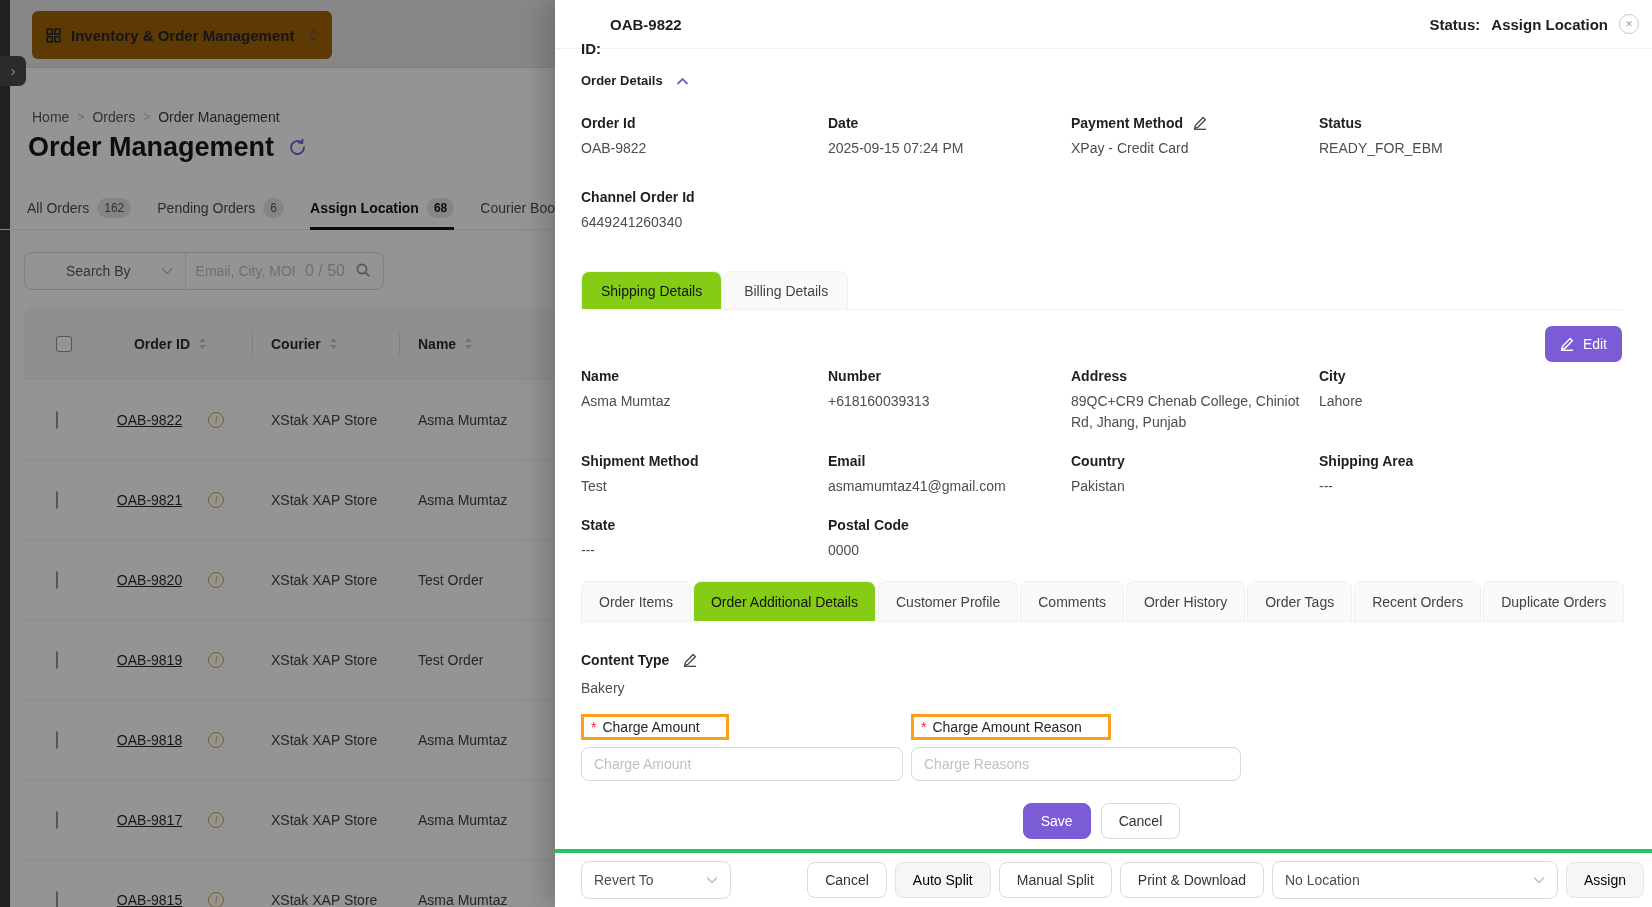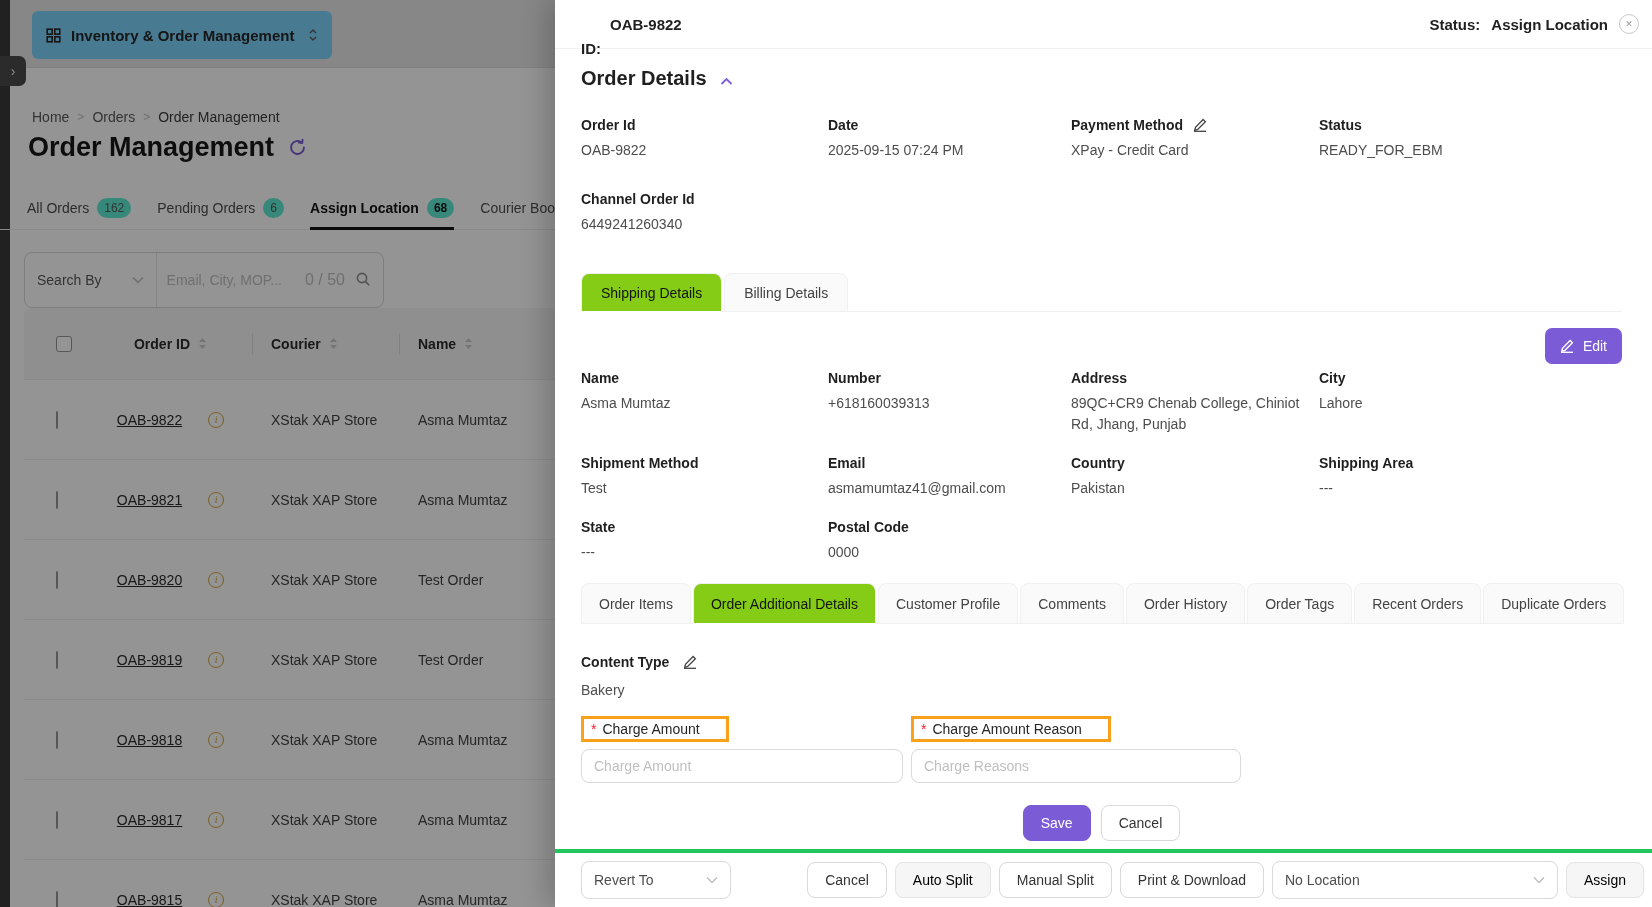--- a/index.html
+++ b/index.html
@@ -2,40 +2,40 @@
 <html style="--accent: #7b5cd6; --highlight: #f9a11a; --info: #d0a43c;"><head>
 <meta charset="utf-8">
 <style>
   * { box-sizing: border-box; margin: 0; padding: 0; }
   html, body { width: 1652px; height: 907px; }
   body { font-family: "Liberation Sans", sans-serif; position: relative; overflow: hidden; background: #fff; }
 
   
   .page { position: absolute; inset: 0; background: #fff; }
   .topbar { position: absolute; top: 0; left: 0; right: 0; height: 68px; background: #e9e9e9; border-bottom: 1px solid #dcdcdc; }
-  .app-btn { position: absolute; left: 32px; top: 11px; height: 48px; background: #7dd3fc; border: none; border-radius: 6px; display: flex; align-items: center; gap: 10px; padding: 0 14px; font-size: 15px; font-weight: 700; color: #262626; font-family: inherit; cursor: pointer; }
+  .app-btn { position: absolute; left: 32px; top: 11px; height: 48px; background: #a16207; border: none; border-radius: 6px; display: flex; align-items: center; gap: 10px; padding: 0 14px; font-size: 15px; font-weight: 700; color: #262626; font-family: inherit; cursor: pointer; }
   .sidestrip { position: absolute; left: 0; top: 0; bottom: 0; width: 10px; background: #3a3a3a; }
   .handle { position: absolute; left: 0; top: 56px; width: 26px; height: 30px; background: #4a4a4a; color: #f0f0f0; border-radius: 0 7px 7px 0; display: flex; align-items: center; justify-content: center; font-size: 14px; cursor: pointer; }
   .breadcrumb { position: absolute; left: 32px; top: 109px; font-size: 14px; color: #595959; display: flex; align-items: center; }
   .crumb-wrap { display: flex; align-items: center; }
   .crumb-wrap .sep { color: #bfbfbf; font-size: 12px; margin: 0 8px; }
   .crumb-wrap:last-child .sep { display: none; }
   .crumb-wrap:last-child .crumb { color: #3b3b3b; }
   .title-row { position: absolute; left: 28px; top: 132px; display: flex; align-items: center; gap: 14px; }
   .page-title { font-size: 27px; font-weight: 700; color: #171717; }
   .refresh-wrap { margin-top: 3px; cursor: pointer; }
 
   .tabs { position: absolute; left: 0; right: 0; top: 198px; padding-left: 27px; display: flex; gap: 26px; border-bottom: 1px solid #ececec; }
   .tab { display: flex; align-items: center; gap: 8px; padding-bottom: 11px; font-size: 14px; color: #4d4d4d; position: relative; cursor: pointer; white-space: nowrap; }
-  .tab .badge { background: #5eead4; border-radius: 10px; height: 20px; min-width: 20px; padding: 0 7px; font-size: 12px; color: #595959; display: flex; align-items: center; justify-content: center; }
+  .tab .badge { background: #e5e5e5; border-radius: 10px; height: 20px; min-width: 20px; padding: 0 7px; font-size: 12px; color: #595959; display: flex; align-items: center; justify-content: center; }
   .tab.active { font-weight: 700; color: #141414; }
   .tab.active::after { content: ""; position: absolute; left: 0; right: 0; bottom: -1px; height: 3px; background: #141414; }
   .tab.active .badge { font-weight: 700; color: #141414; }
 
-  .searchbar { position: absolute; left: 24px; top: 252px; width: 360px; height: 56px; border: 1px solid #d9d9d9; border-radius: 8px; background: #fff; display: flex; align-items: center; }
+  .searchbar { position: absolute; left: 24px; top: 252px; width: 360px; height: 38px; border: 1px solid #d9d9d9; border-radius: 8px; background: #fff; display: flex; align-items: center; padding-left: 29px; }
   .search-by { display: flex; align-items: center; gap: 30px; padding: 0 12px; font-size: 14px; color: #595959; cursor: pointer; }
   .sb-divider { width: 1px; align-self: stretch; background: #e3e3e3; }
   .search-input { border: none; outline: none; flex: 1; min-width: 0; padding: 0 10px; font-size: 14px; color: #333; background: transparent; font-family: inherit; }
   .search-input::placeholder { color: #bfbfbf; }
   .counter { font-size: 16px; color: #bfbfbf; white-space: nowrap; }
   .search-icon-wrap { margin: 2px 12px 0 10px; cursor: pointer; }
 
   .table { position: absolute; left: 24px; top: 308px; right: 0; }
   .thead, .trow { display: grid; grid-template-columns: 64px 165px 147px 1fr; align-items: center; }
   .thead { background: #f7f7f7; border-radius: 8px 8px 0 0; height: 72px; font-size: 14px; font-weight: 700; color: #2b2b2b; border-bottom: 1px solid #ececec; }
@@ -57,21 +57,21 @@
   .drawer-header { height: 49px; display: flex; align-items: center; padding: 0 13px 0 26px; border-bottom: 1px solid #f0f0f0; flex: 0 0 auto; }
   .d-id { font-size: 15px; color: #1f1f1f; display: flex; gap: 9px; align-items: center; }
   .d-id .lbl { font-weight: 700; margin-top: 48px; }
   .d-id .val { font-weight: 600; }
   .d-status { margin-left: auto; display: flex; align-items: center; gap: 11px; font-size: 15px; color: #1f1f1f; }
   .d-status .lbl { font-weight: 700; }
   .d-status .val { font-weight: 600; }
   .close-btn { width: 20px; height: 20px; border: 1px solid #c9c9c9; border-radius: 50%; color: #9b9b9b; display: flex; align-items: center; justify-content: center; font-size: 9px; cursor: pointer; background: #fff; }
 
   .drawer-body { flex: 1 1 auto; padding: 0 30px 0 26px; overflow: hidden; }
-  .section-title { margin-top: 17px; font-size: 20px; font-weight: 700; color: #1f1f1f; display: flex; align-items: center; gap: 13px; }
+  .section-title { margin-top: 23px; font-size: 13px; font-weight: 700; color: #1f1f1f; display: flex; align-items: center; gap: 13px; }
   .chev-wrap { margin-top: 2px; cursor: pointer; }
 
   .od-grid, .ship-grid { display: grid; grid-template-columns: 247px 243px 248px 1fr; }
   .od-grid { margin-top: 26px; row-gap: 30px; }
   .ship-grid { margin-top: 6px; row-gap: 20px; }
   .field-label { font-size: 14px; font-weight: 700; color: #1f1f1f; display: flex; align-items: center; gap: 10px; }
   .field-value { margin-top: 7px; font-size: 14px; color: #4d4d4d; line-height: 21px; padding-right: 12px; }
   .pencil { color: #434343; display: inline-flex; cursor: pointer; }
 
   .addr-tabs { margin-top: 38px; display: flex; gap: 2px; border-bottom: 1px solid #f0f0f0; }

